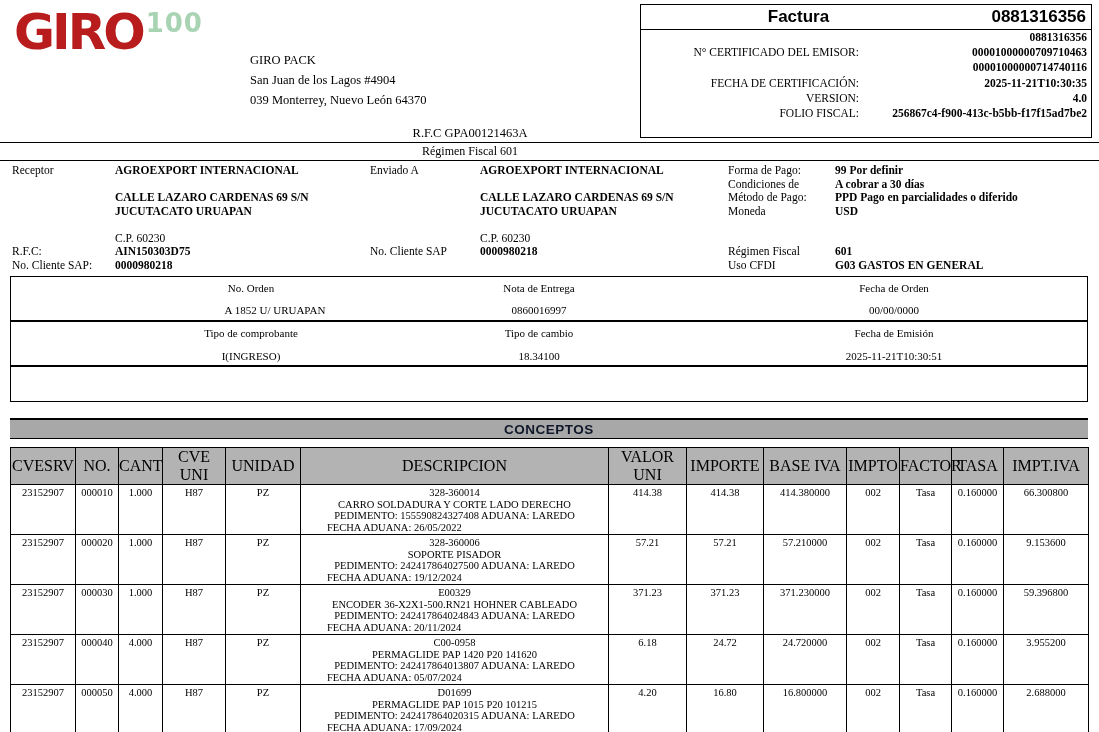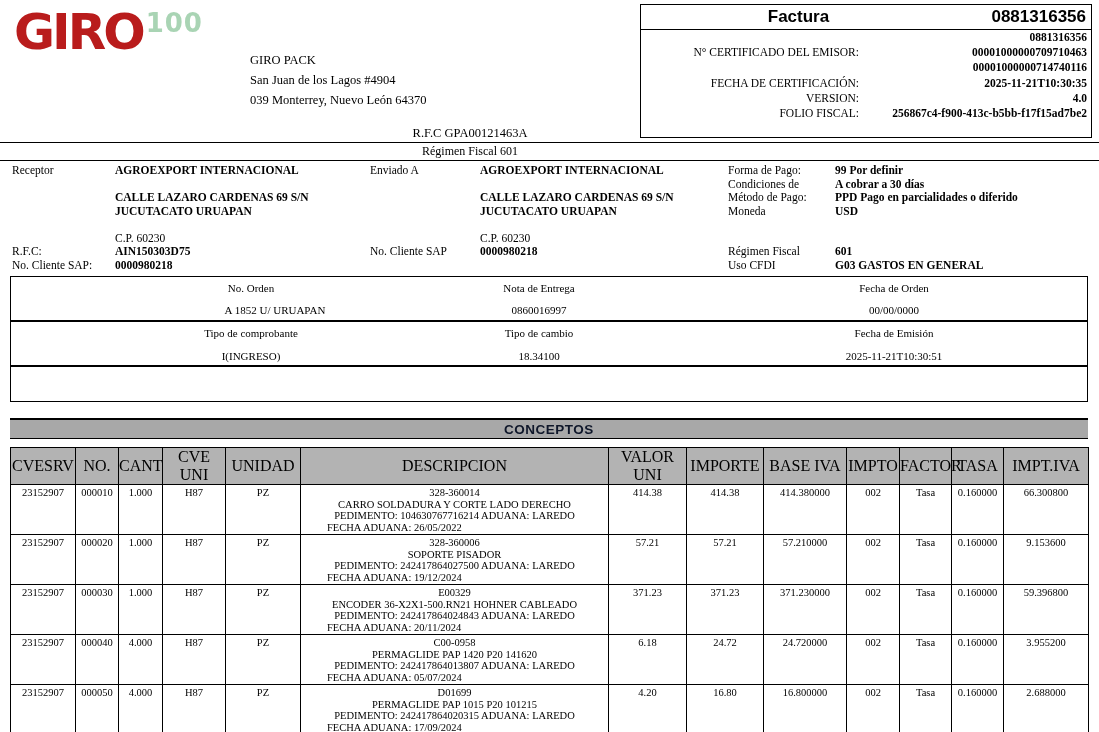--- a/index.html
+++ b/index.html
@@ -213,21 +213,21 @@
     </tr>
     <tr>
       <td>23152907</td>
       <td>000010</td>
       <td>1.000</td>
       <td>H87</td>
       <td>PZ</td>
       <td>
         <div class="desc-line">328-360014</div>
         <div class="desc-line">CARRO SOLDADURA Y CORTE LADO DERECHO</div>
-        <div class="desc-line">PEDIMENTO: 104630767716214 ADUANA: LAREDO</div>
+        <div class="desc-line">PEDIMENTO: 155590824327408 ADUANA: LAREDO</div>
         <div class="desc-fecha">FECHA ADUANA: 26/05/2022</div>
       </td>
       <td>414.38</td>
       <td>414.38</td>
       <td>414.380000</td>
       <td>002</td>
       <td>Tasa</td>
       <td>0.160000</td>
       <td>66.300800</td>
     </tr>

